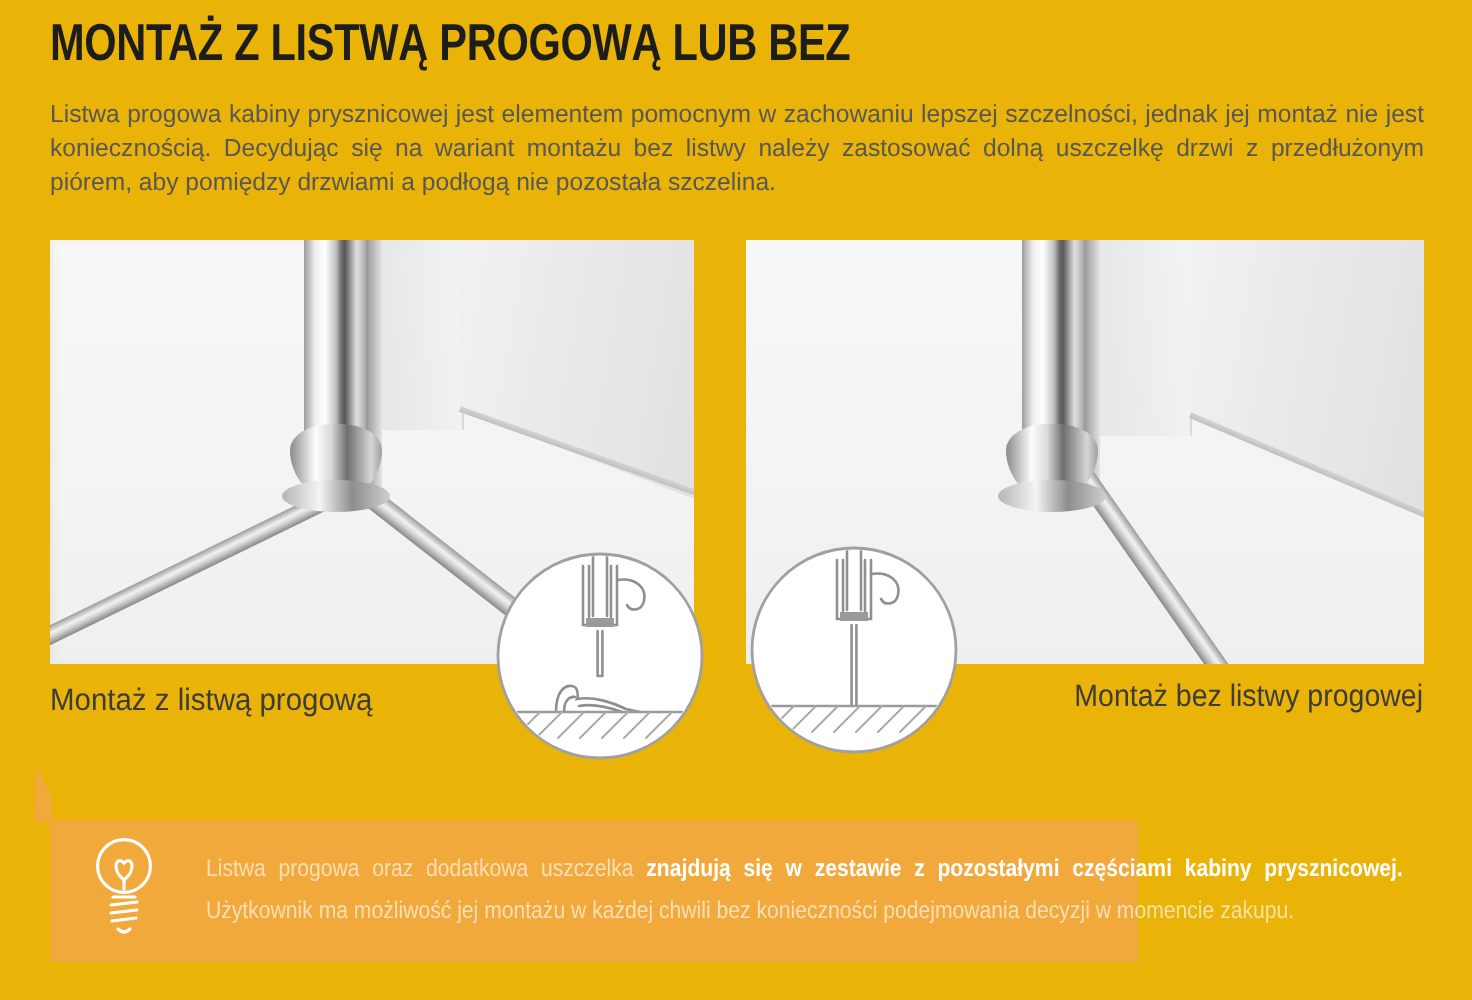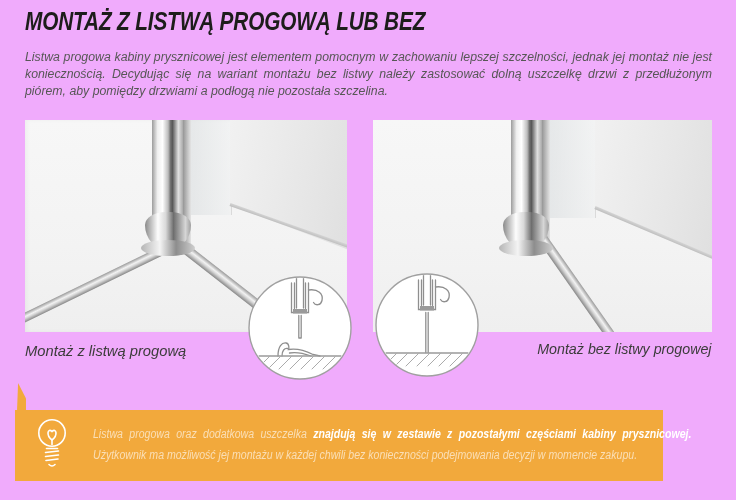--- a/index.html
+++ b/index.html
@@ -4,21 +4,21 @@
 <style>
   :root{
     --accent-orange:#F2A93C;
     --heading:#1D1D1B;
     --body-text:#575756;
     --caption-text:#3C3C3B;
   }
   html,body{margin:0;padding:0;background:#fff;}
   .page{
     position:relative;width:736px;height:500px;overflow:hidden;
-    font-family:"Liberation Sans","DejaVu Sans",sans-serif;background:#f0abfc;font-style:italic;
+    font-family:"Liberation Sans","DejaVu Sans",sans-serif;background:#eab308;
   }
   
   .title{
     position:absolute;left:25px;top:6px;margin:0;
     font-size:26px;font-weight:bold;color:var(--heading);
     letter-spacing:-0.2px;white-space:nowrap;
     transform:scaleX(0.8);transform-origin:left center;
   }
   .intro{
     position:absolute;left:25px;top:49px;width:687px;margin:0;
@@ -65,21 +65,21 @@
   .photo-right .strip-right{left:170px;top:114px;width:160px;transform:rotate(55deg);}
   
   .inset{position:absolute;width:106px;height:106px;}
   .inset-left{left:247px;top:275px;}
   .inset-right{left:374px;top:272px;}
   
   .caption{position:absolute;font-size:15.5px;color:var(--caption-text);white-space:nowrap;}
   .caption-left{left:25px;top:342px;transform:scaleX(0.95);transform-origin:left center;}
   .caption-right{right:24px;top:340px;text-align:right;transform:scaleX(0.92);transform-origin:right center;}
   
-  .note{position:absolute;left:15px;top:410px;width:648px;height:71px;
+  .note{position:absolute;left:25px;top:410px;width:544px;height:71px;
     background:var(--accent-orange);}
   .note-fold{position:absolute;left:17px;top:383px;width:9px;height:28px;
     background:var(--accent-orange);
     clip-path:polygon(12% 0,100% 55%,100% 100%,0 100%);}
   .bulb{position:absolute;left:20px;top:7px;width:34px;height:58px;}
   .note-text{position:absolute;left:78px;top:14px;width:680px;
     font-size:12px;line-height:21px;color:rgba(255,255,255,0.62);
     transform:scaleX(0.88);transform-origin:left top;}
   .note-line1{text-align:justify;text-align-last:justify;white-space:normal;}
   .note-text strong{color:#fff;font-weight:bold;}

